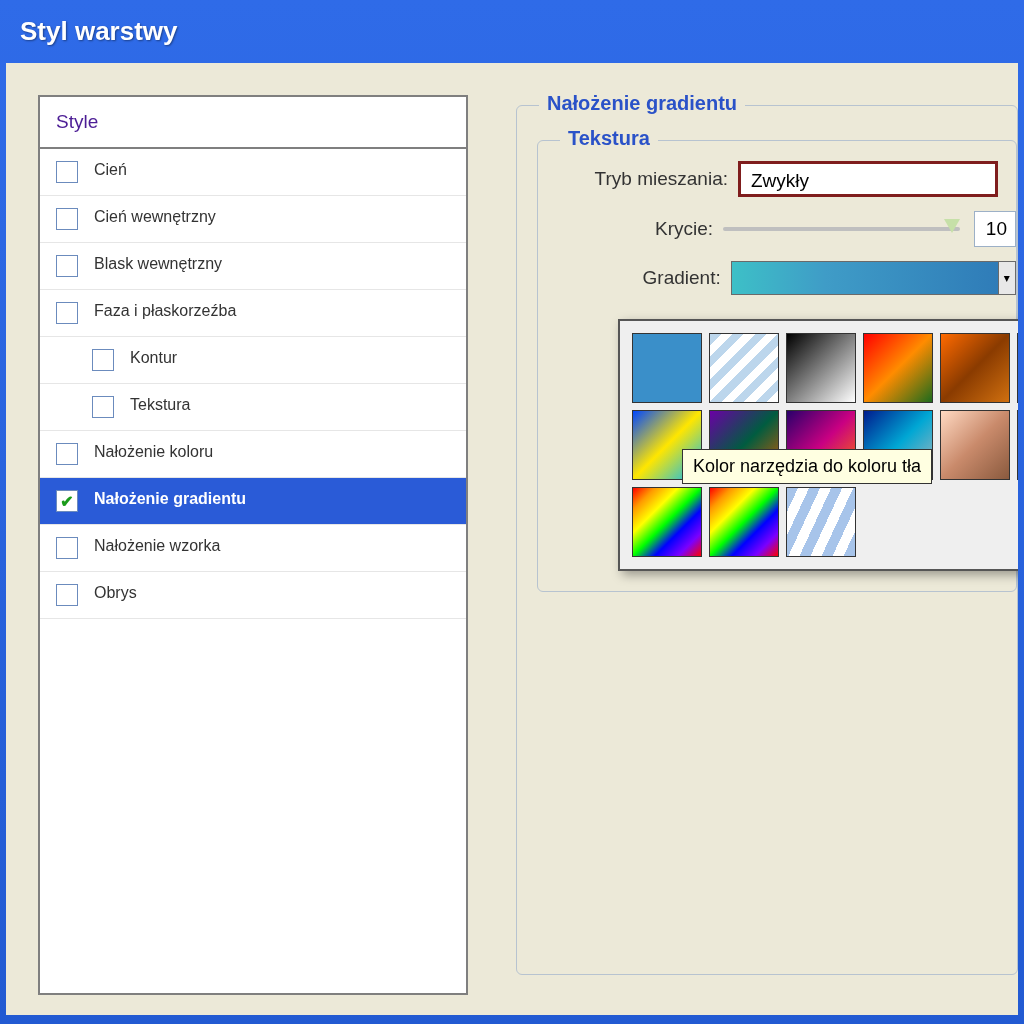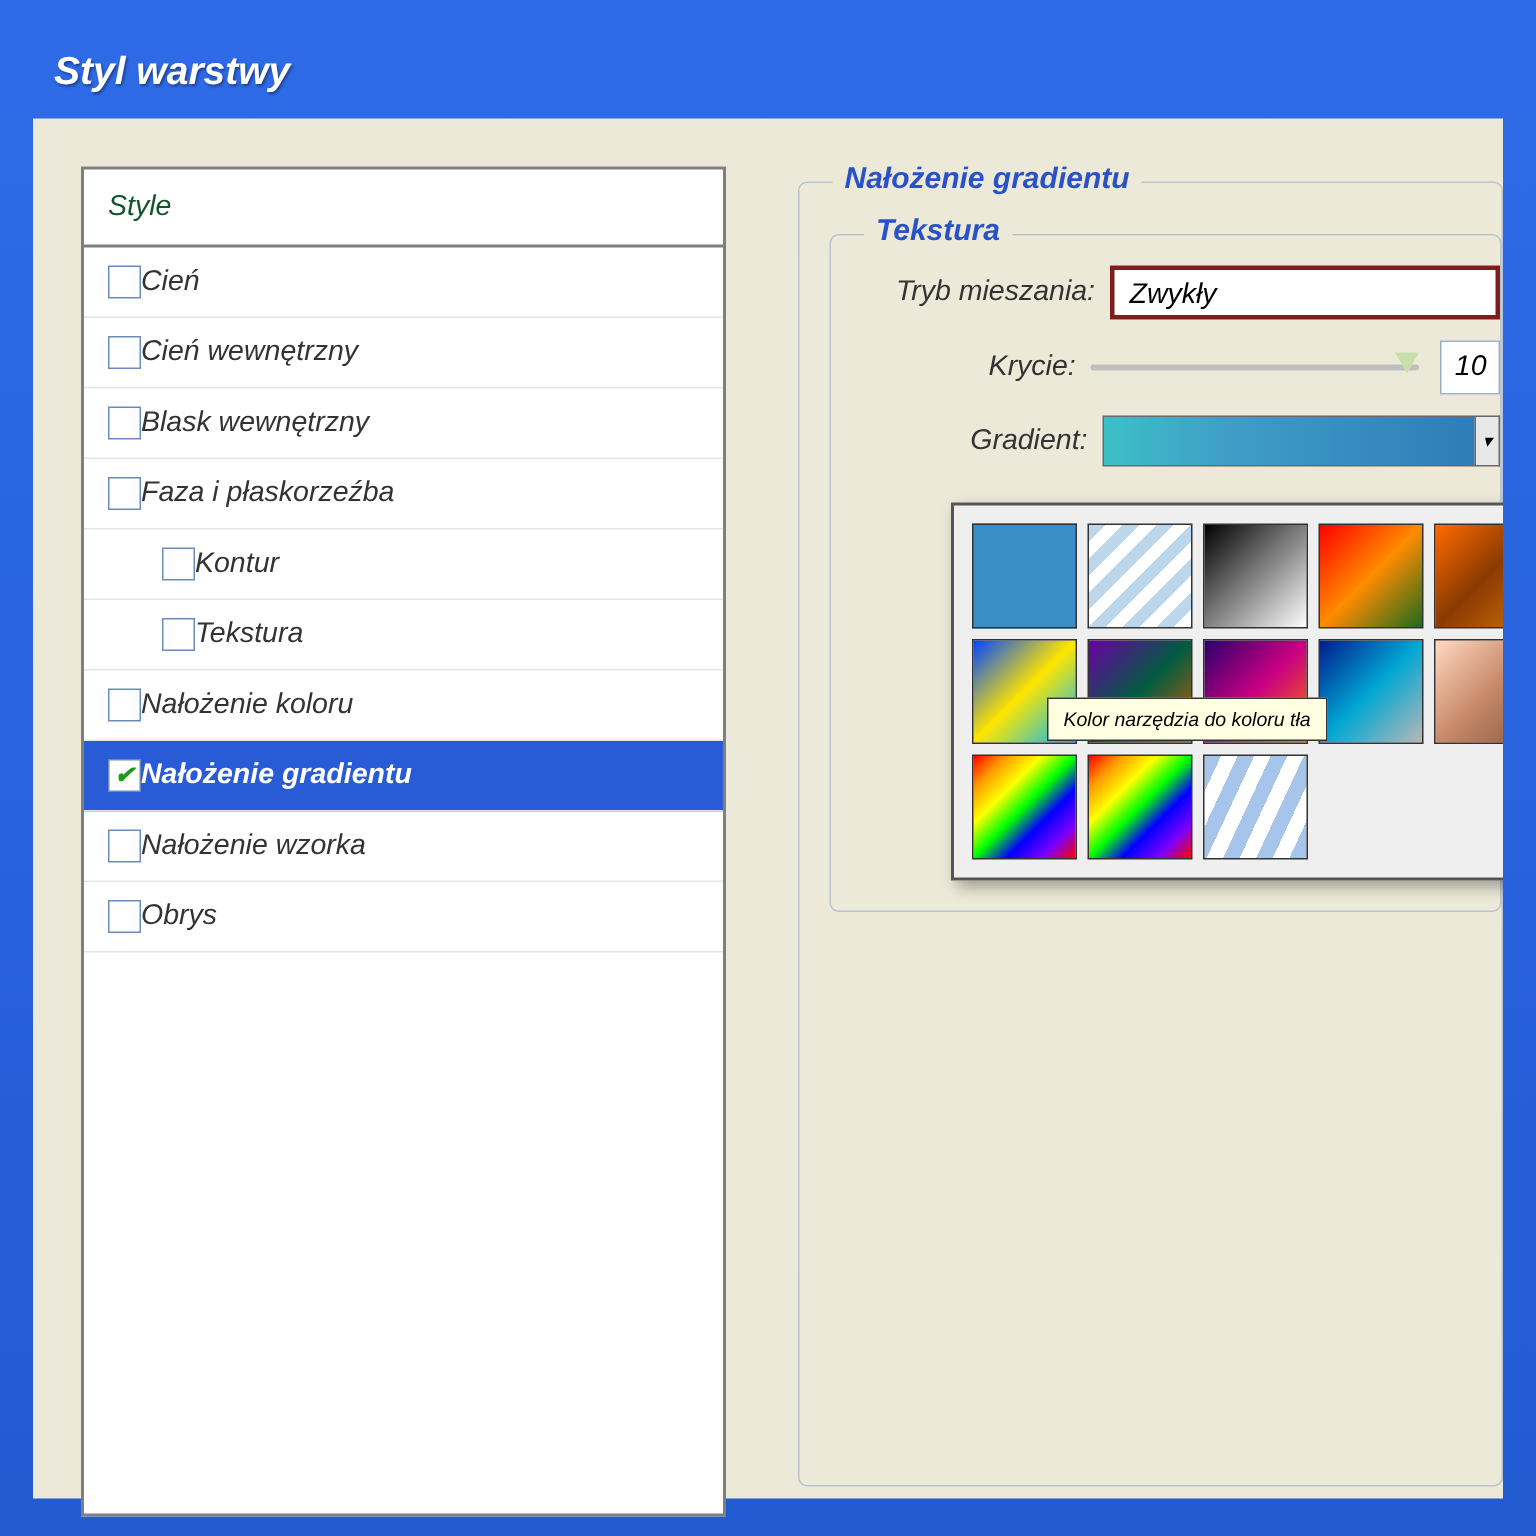--- a/index.html
+++ b/index.html
@@ -10,22 +10,21 @@
     font-size: 18px;
     width: 1024px;
     height: 1024px;
     overflow: hidden;
     -webkit-font-smoothing: none;
   }
   .window {
     width: 100%;
     height: 100%;
     background: linear-gradient(to bottom, #2f6be8 0%, #225ad2 100%);
-    padding: 22px;
-    font-style: italic;
+    padding: 6px;
   }
   .titlebar {
     color: #fff;
     font-size: 26px;
     font-weight: bold;
     padding: 10px 14px 16px 14px;
     text-shadow: 1px 1px 2px rgba(0,0,0,.4);
   }
   .client {
     background: #ece9d8;
@@ -39,37 +38,36 @@
     width: 430px;
     border: 2px solid #7f7f7f;
     background: #fff;
     flex-shrink: 0;
     height: 900px;
   }
   .style-head {
     padding: 14px 16px;
     border-bottom: 2px solid #7f7f7f;
     font-size: 19px;
-    color: #14532d;
+    color: #4c1d95;
   }
   .style-sub {
     padding: 14px 16px;
     border-bottom: 1px solid #bdbdbd;
     font-size: 19px;
     color: #333;
   }
   .effect-row {
     padding: 12px 16px;
     border-bottom: 1px solid #e6e6e6;
     display: flex;
-    align-items: center;
-    gap: 0;
+    gap: 16px;
     cursor: pointer;
     color: #333;
-    font-size: 19px;
+    font-size: 16px;
   }
   .effect-row.indent { padding-left: 52px; }
   .effect-row.selected {
     background: #2a5bd7;
     color: #fff;
     font-weight: bold;
   }
   .chk {
     width: 22px;
     height: 22px;
@@ -214,21 +212,21 @@
     gap: 7px;
   }
   .sw { border: 1px solid #333; }
   .tooltip {
     position: absolute;
     top: 128px;
     left: 62px;
     background: #ffffe1;
     border: 1px solid #333;
     padding: 6px 10px;
-    font-size: 13px;
+    font-size: 18px;
     z-index: 10;
     white-space: nowrap;
   }
   
   .g1 { background:#3a8fc9; }
   .g2 { background: repeating-linear-gradient(135deg,#bcd6ec 0 8px,#fff 8px 16px); }
   .g3 { background: linear-gradient(135deg,#000,#fff); }
   .g4 { background: linear-gradient(135deg,#ff0000,#ff8c00,#1d6b1d); }
   .g5 { background: linear-gradient(135deg,#ff6a00,#8a3b00,#d07010); }
   .g6 { background: linear-gradient(135deg,#0016ff 0%, #0016ff 33%, #ff7f00 33%, #ff7f00 66%, #f00 66%); }

